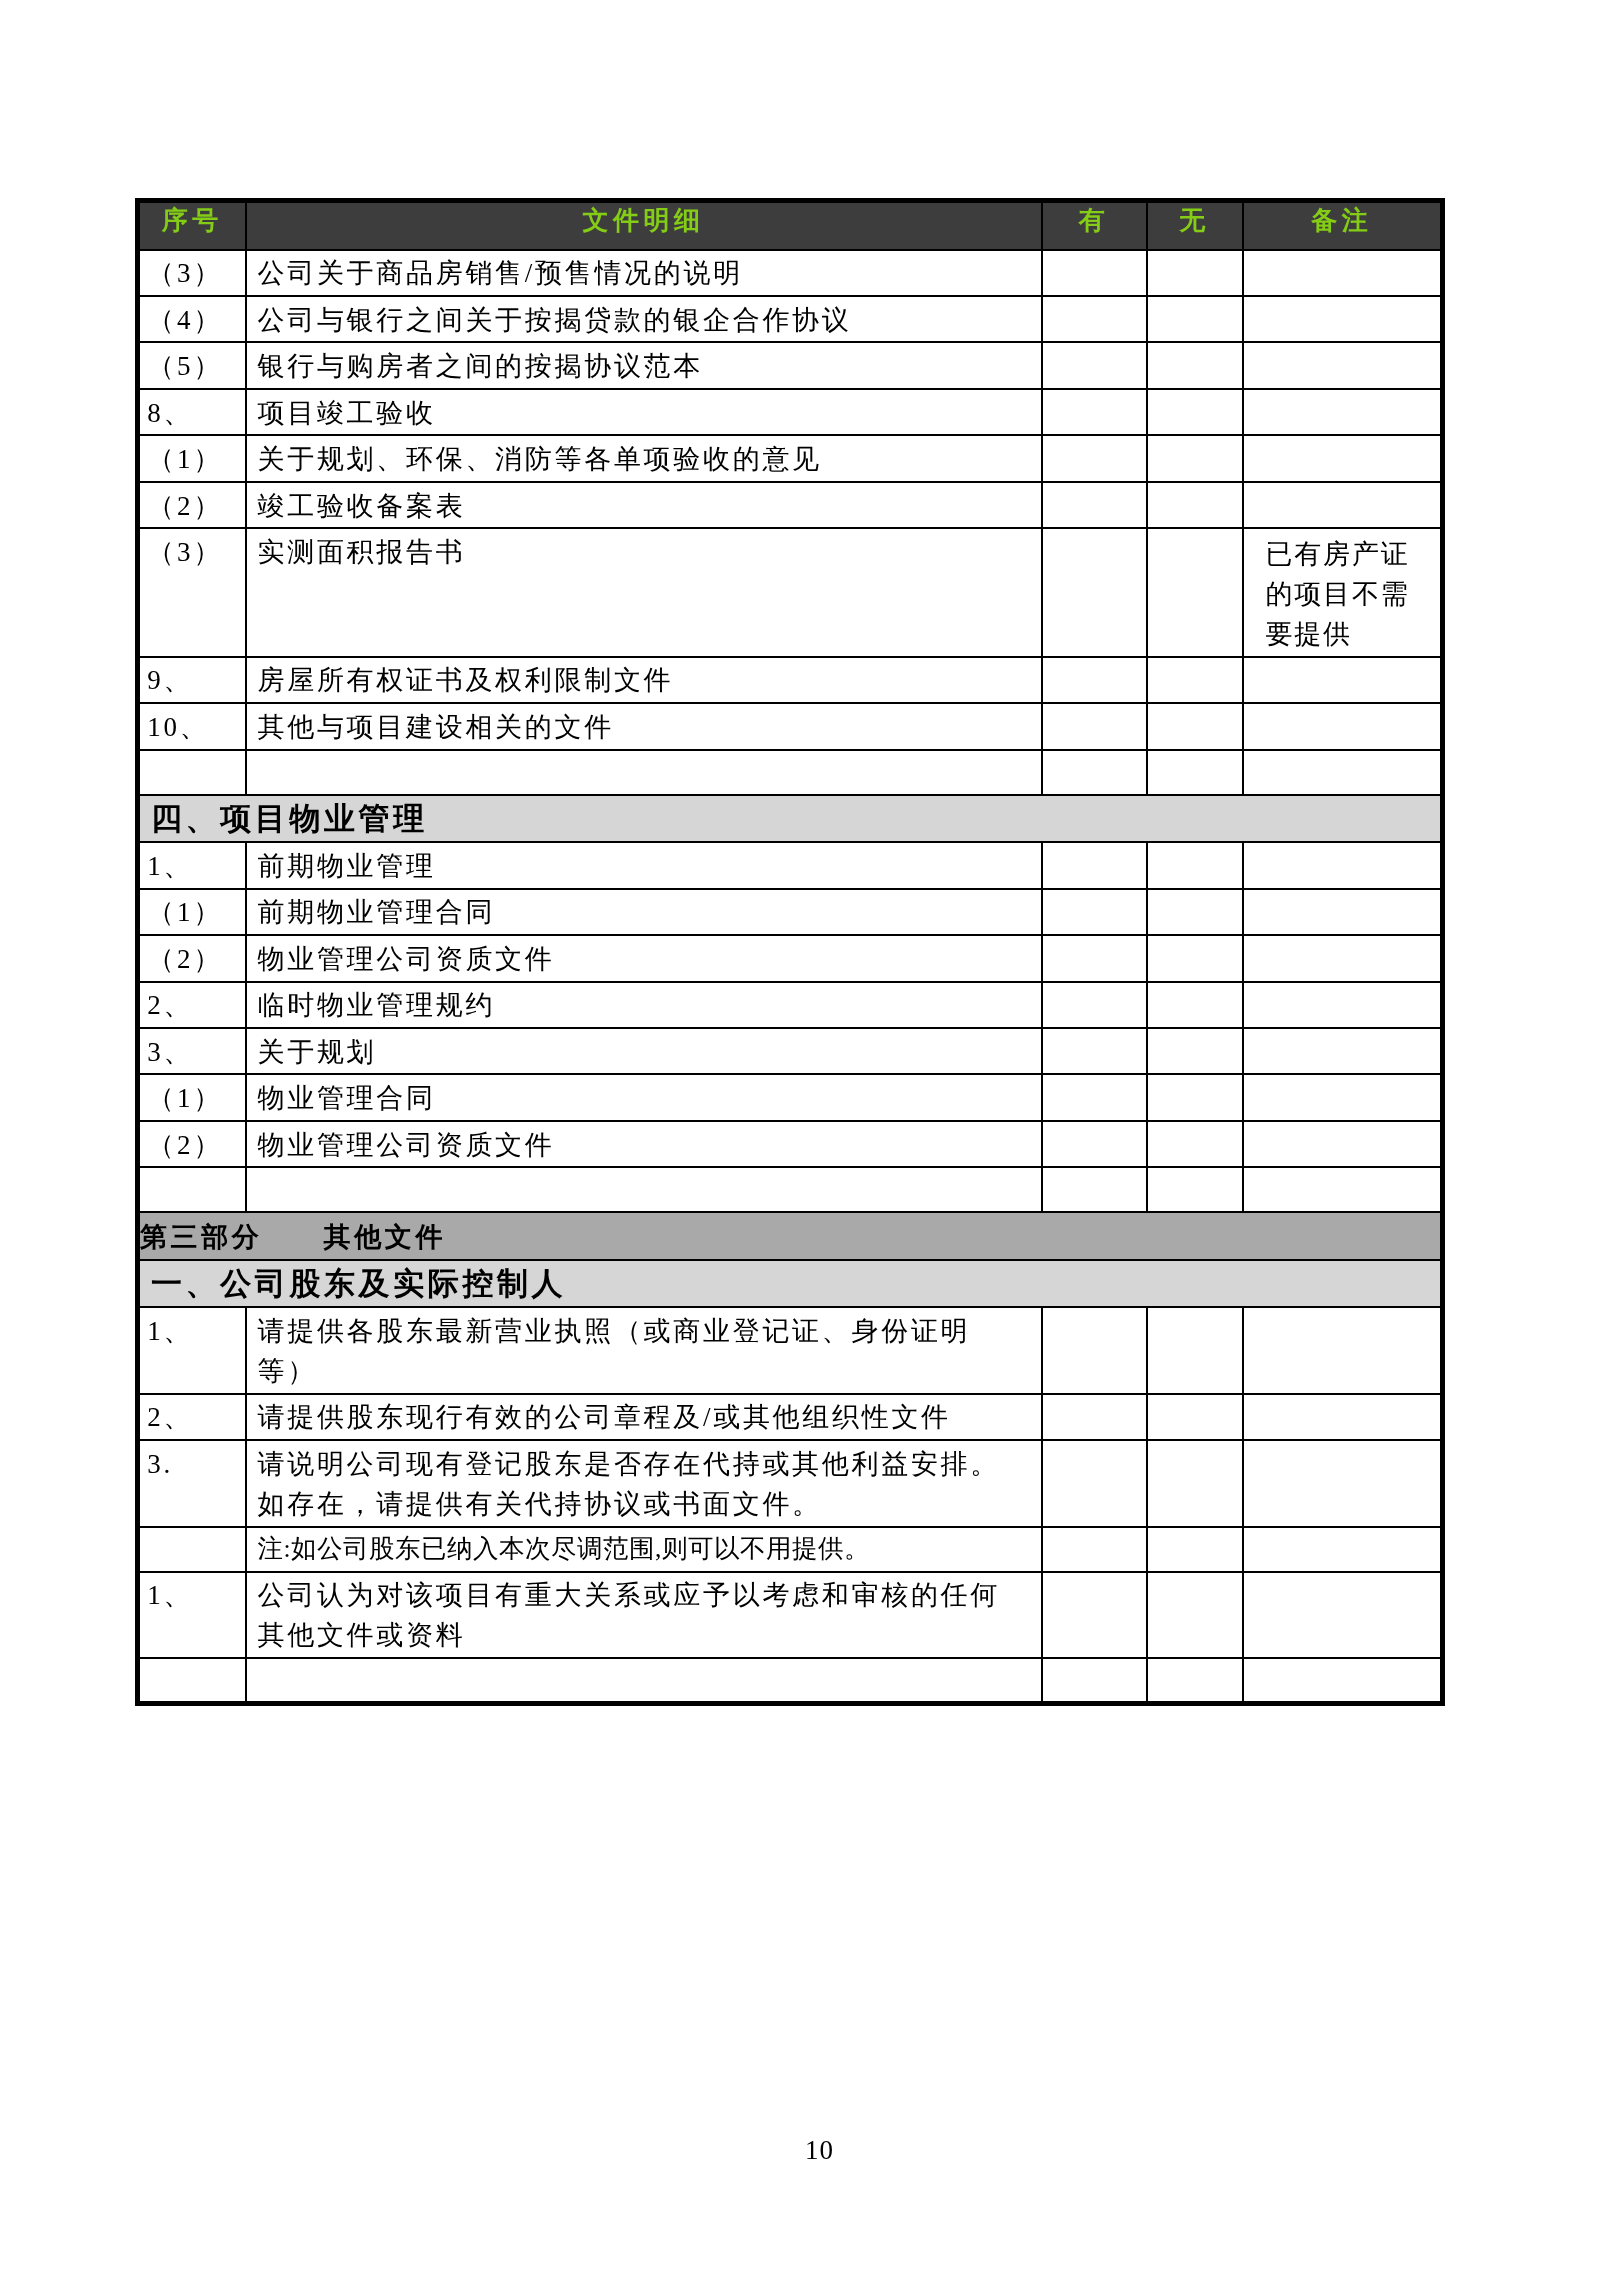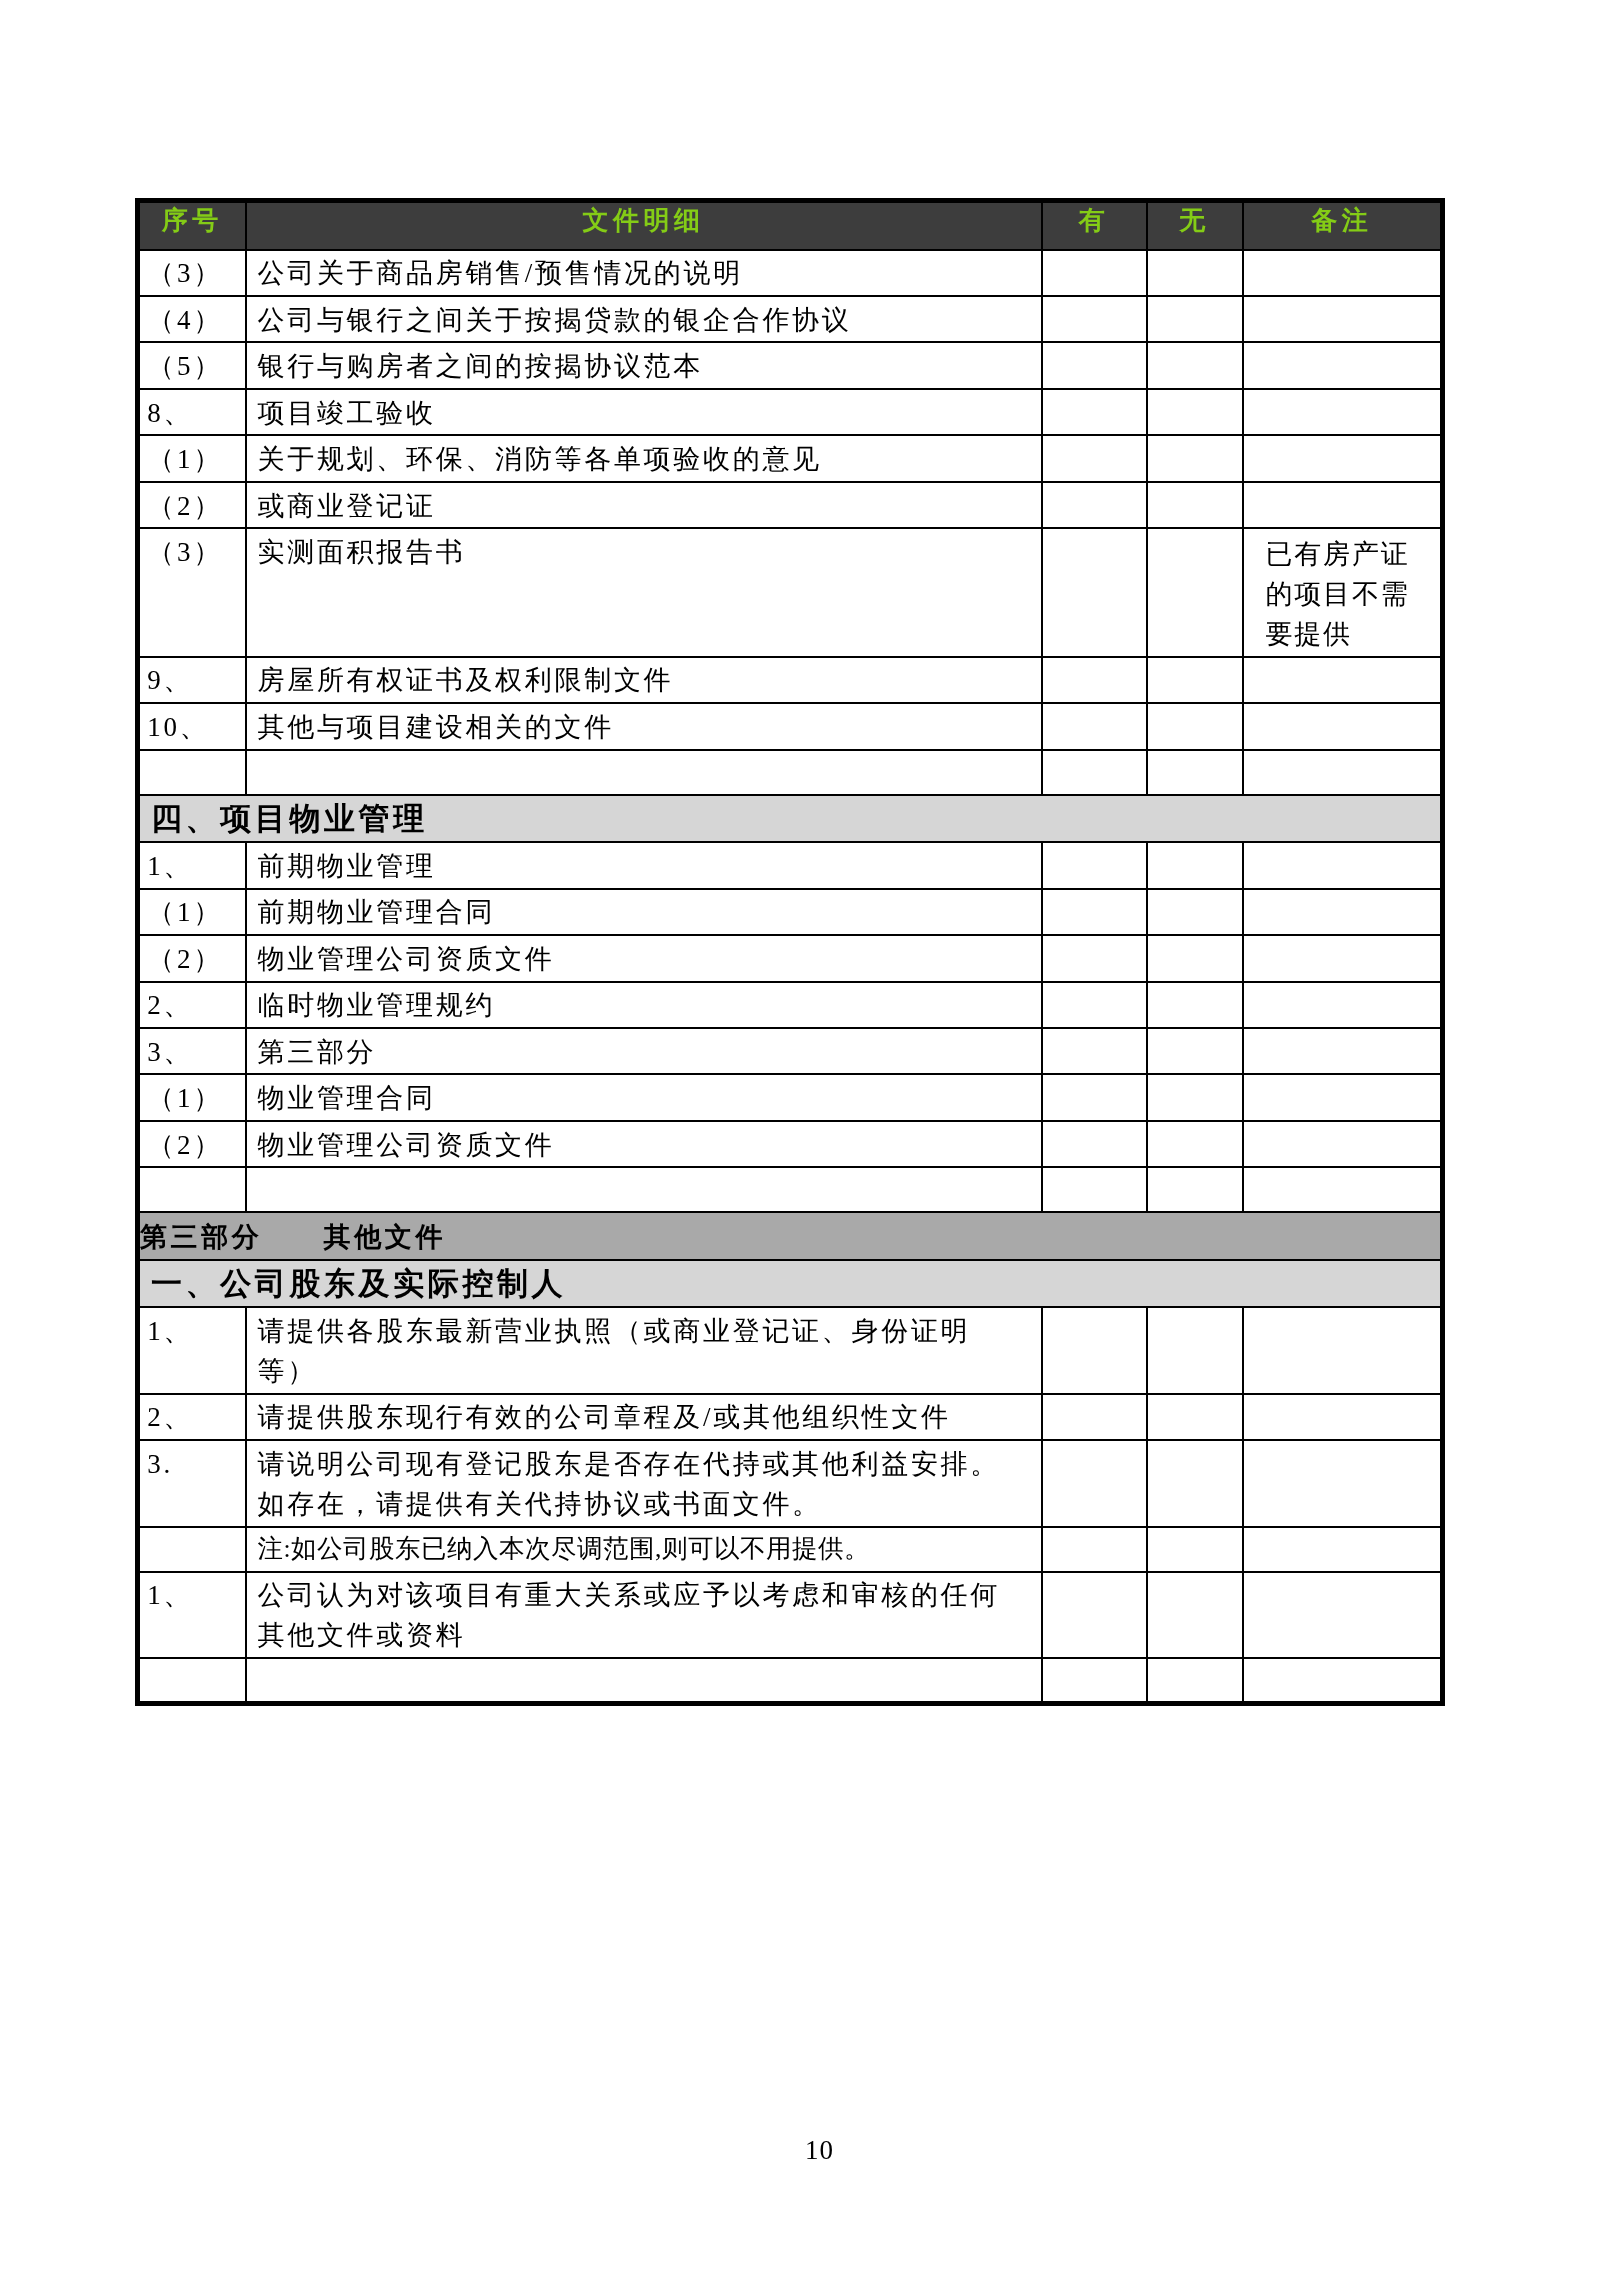--- a/index.html
+++ b/index.html
@@ -135,21 +135,21 @@
         </tr>
         <tr class="item">
           <td class="c-num">（1）</td>
           <td class="c-detail">关于规划、环保、消防等各单项验收的意见</td>
           <td class="c-have"></td>
           <td class="c-none"></td>
           <td class="c-remark"></td>
         </tr>
         <tr class="item">
           <td class="c-num">（2）</td>
-          <td class="c-detail">或商业登记证</td>
+          <td class="c-detail">竣工验收备案表</td>
           <td class="c-have"></td>
           <td class="c-none"></td>
           <td class="c-remark"></td>
         </tr>
         <tr class="item tall">
           <td class="c-num">（3）</td>
           <td class="c-detail">实测面积报告书</td>
           <td class="c-have"></td>
           <td class="c-none"></td>
           <td class="c-remark">已有房产证的项目不需要提供</td>
@@ -201,21 +201,21 @@
         </tr>
         <tr class="item">
           <td class="c-num">2、</td>
           <td class="c-detail">临时物业管理规约</td>
           <td class="c-have"></td>
           <td class="c-none"></td>
           <td class="c-remark"></td>
         </tr>
         <tr class="item">
           <td class="c-num">3、</td>
-          <td class="c-detail">第三部分</td>
+          <td class="c-detail">关于规划</td>
           <td class="c-have"></td>
           <td class="c-none"></td>
           <td class="c-remark"></td>
         </tr>
         <tr class="item">
           <td class="c-num">（1）</td>
           <td class="c-detail">物业管理合同</td>
           <td class="c-have"></td>
           <td class="c-none"></td>
           <td class="c-remark"></td>

